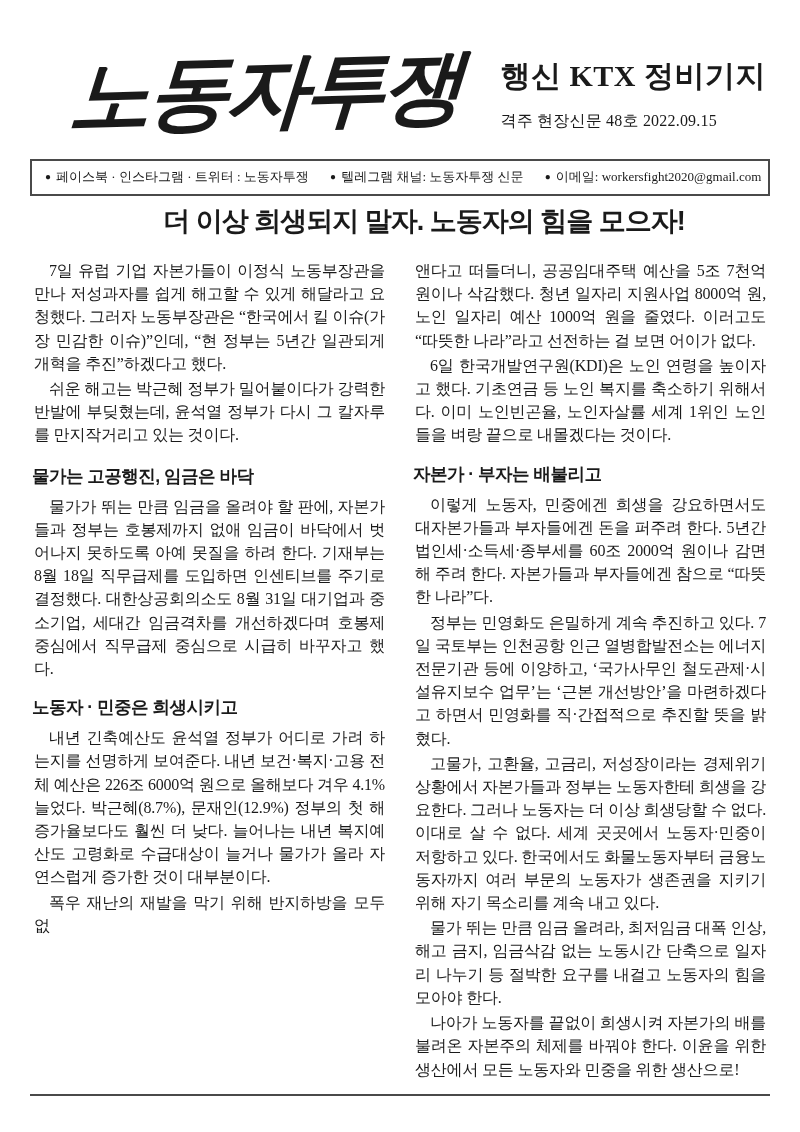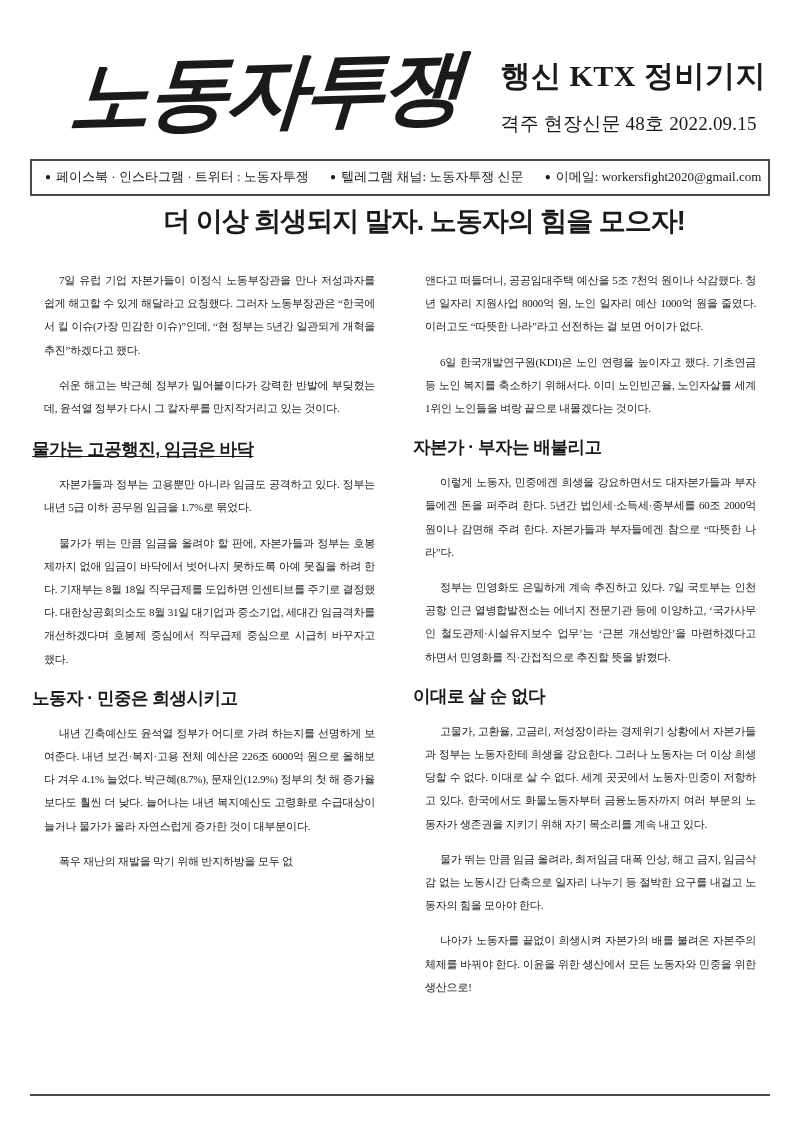--- a/index.html
+++ b/index.html
@@ -28,21 +28,21 @@
     transform:skewX(-5deg) rotate(-1.5deg);
     white-space:nowrap;
   }
   .masthead-right{position:absolute;right:2px;top:18px;text-align:left;}
   .edition{
     font-size:30px;font-weight:bold;letter-spacing:0.5px;
     font-family:"Liberation Serif", serif;
     white-space:nowrap;
   }
   .issue-line{
-    margin-top:14px;font-size:19px;letter-spacing:0.2px;
+    margin-top:14px;font-size:16px;letter-spacing:0.2px;
     white-space:nowrap;
   }
   
   .contact-bar{
     position:absolute;top:159px;left:30px;right:30px;
     border:2px solid var(--rule);
     padding:7px 4px 8px 4px;
     text-align:center;
     font-size:13px;
     white-space:nowrap;
@@ -59,36 +59,36 @@
     letter-spacing:-1px;
     padding-left:48px;
   }
   
   .columns{
     position:absolute;top:257px;left:32px;right:32px;bottom:44px;
     display:flex;gap:26px;
   }
   .col{flex:1;min-width:0;}
   .col p{
-    margin:12px;
-    font-size:11px;
+    margin:2px;
+    font-size:16px;
     line-height:23.2px;
     letter-spacing:-0.2px;
     text-align:justify;
     word-break:break-all;
   }
   .col p.indent{text-indent:15px;}
   .col h3{
     margin:15px 0 7px 0;
     font-family:"Liberation Sans", sans-serif;
     font-size:17.5px;
     letter-spacing:-0.5px;
     font-weight:800;
   }
-  .col h3.first{margin-top:17px;text-decoration:underline;}
+  .col h3.first{margin-top:17px;}
   
   .bottom-rule{
     position:absolute;left:30px;right:30px;top:1094px;
     border-top:2px solid var(--rule);
   }
 </style>
 <title>노동자투쟁</title></head>
 <body>
 
 <div class="page">
@@ -107,33 +107,31 @@
     <span class="cgroup"><span class="bullet">●</span><span>이메일: workersfight2020@gmail.com</span></span>
   </div>
 
   <div class="headline">더 이상 희생되지 말자. 노동자의 힘을 모으자!</div>
 
   <div class="columns">
     <div class="col">
       <p class="indent">7일 유럽 기업 자본가들이 이정식 노동부장관을 만나 저성과자를 쉽게 해고할 수 있게 해달라고 요청했다. 그러자 노동부장관은 “한국에서 킬 이슈(가장 민감한 이슈)”인데, “현 정부는 5년간 일관되게 개혁을 추진”하겠다고 했다.</p>
       <p class="indent">쉬운 해고는 박근혜 정부가 밀어붙이다가 강력한 반발에 부딪혔는데, 윤석열 정부가 다시 그 칼자루를 만지작거리고 있는 것이다.</p>
       <h3 class="first">물가는 고공행진, 임금은 바닥</h3>
-      <p class="indent">자본가들과 정부는 고용뿐만 아니라 임금도 공격하고 있다. 정부는 내년 5급 이하 공무원 임금을 1.7%로 묶었다.</p>
       <p class="indent">물가가 뛰는 만큼 임금을 올려야 할 판에, 자본가들과 정부는 호봉제까지 없애 임금이 바닥에서 벗어나지 못하도록 아예 못질을 하려 한다. 기재부는 8월 18일 직무급제를 도입하면 인센티브를 주기로 결정했다. 대한상공회의소도 8월 31일 대기업과 중소기업, 세대간 임금격차를 개선하겠다며 호봉제 중심에서 직무급제 중심으로 시급히 바꾸자고 했다.</p>
       <h3>노동자 · 민중은 희생시키고</h3>
       <p class="indent">내년 긴축예산도 윤석열 정부가 어디로 가려 하는지를 선명하게 보여준다. 내년 보건·복지·고용 전체 예산은 226조 6000억 원으로 올해보다 겨우 4.1% 늘었다. 박근혜(8.7%), 문재인(12.9%) 정부의 첫 해 증가율보다도 훨씬 더 낮다. 늘어나는 내년 복지예산도 고령화로 수급대상이 늘거나 물가가 올라 자연스럽게 증가한 것이 대부분이다.</p>
       <p class="indent">폭우 재난의 재발을 막기 위해 반지하방을 모두 없</p>
     </div>
     <div class="col">
       <p>앤다고 떠들더니, 공공임대주택 예산을 5조 7천억 원이나 삭감했다. 청년 일자리 지원사업 8000억 원, 노인 일자리 예산 1000억 원을 줄였다. 이러고도 “따뜻한 나라”라고 선전하는 걸 보면 어이가 없다.</p>
       <p class="indent">6일 한국개발연구원(KDI)은 노인 연령을 높이자고 했다. 기초연금 등 노인 복지를 축소하기 위해서다. 이미 노인빈곤율, 노인자살률 세계 1위인 노인들을 벼랑 끝으로 내몰겠다는 것이다.</p>
       <h3>자본가 · 부자는 배불리고</h3>
       <p class="indent">이렇게 노동자, 민중에겐 희생을 강요하면서도 대자본가들과 부자들에겐 돈을 퍼주려 한다. 5년간 법인세·소득세·종부세를 60조 2000억 원이나 감면해 주려 한다. 자본가들과 부자들에겐 참으로 “따뜻한 나라”다.</p>
       <p class="indent">정부는 민영화도 은밀하게 계속 추진하고 있다. 7일 국토부는 인천공항 인근 열병합발전소는 에너지 전문기관 등에 이양하고, ‘국가사무인 철도관제·시설유지보수 업무’는 ‘근본 개선방안’을 마련하겠다고 하면서 민영화를 직·간접적으로 추진할 뜻을 밝혔다.</p>
-      <h3>이대로 살 순 없다</h3>
       <p class="indent">고물가, 고환율, 고금리, 저성장이라는 경제위기 상황에서 자본가들과 정부는 노동자한테 희생을 강요한다. 그러나 노동자는 더 이상 희생당할 수 없다. 이대로 살 수 없다. 세계 곳곳에서 노동자·민중이 저항하고 있다. 한국에서도 화물노동자부터 금융노동자까지 여러 부문의 노동자가 생존권을 지키기 위해 자기 목소리를 계속 내고 있다.</p>
       <p class="indent">물가 뛰는 만큼 임금 올려라, 최저임금 대폭 인상, 해고 금지, 임금삭감 없는 노동시간 단축으로 일자리 나누기 등 절박한 요구를 내걸고 노동자의 힘을 모아야 한다.</p>
       <p class="indent">나아가 노동자를 끝없이 희생시켜 자본가의 배를 불려온 자본주의 체제를 바꿔야 한다. 이윤을 위한 생산에서 모든 노동자와 민중을 위한 생산으로!</p>
     </div>
   </div>
 
   <div class="bottom-rule"></div>
 
 </div>
 

